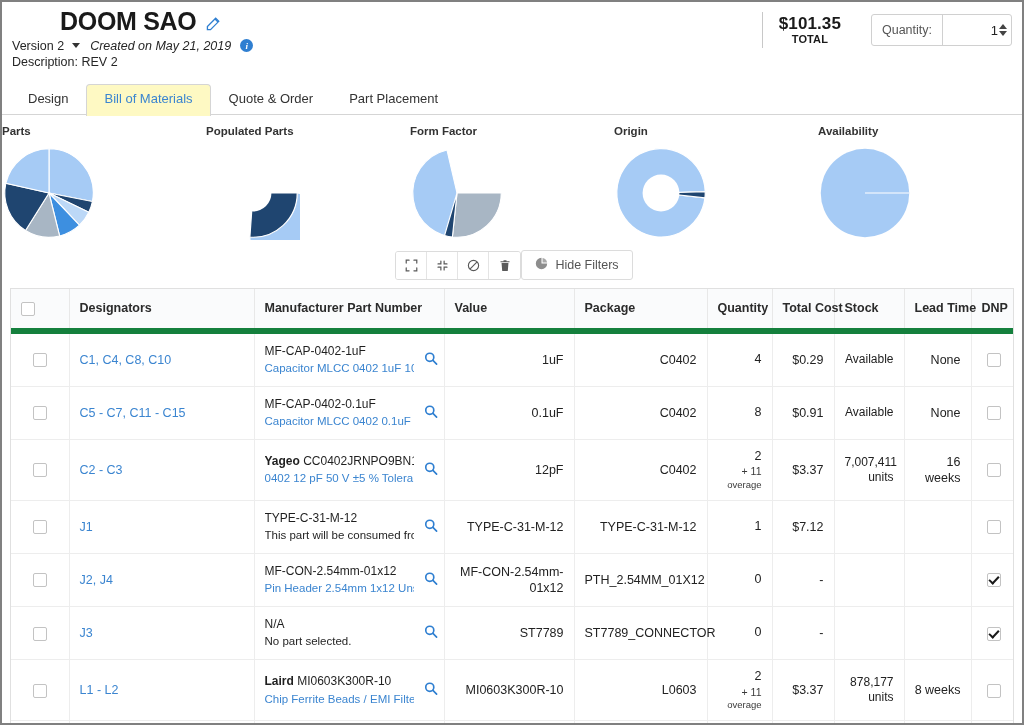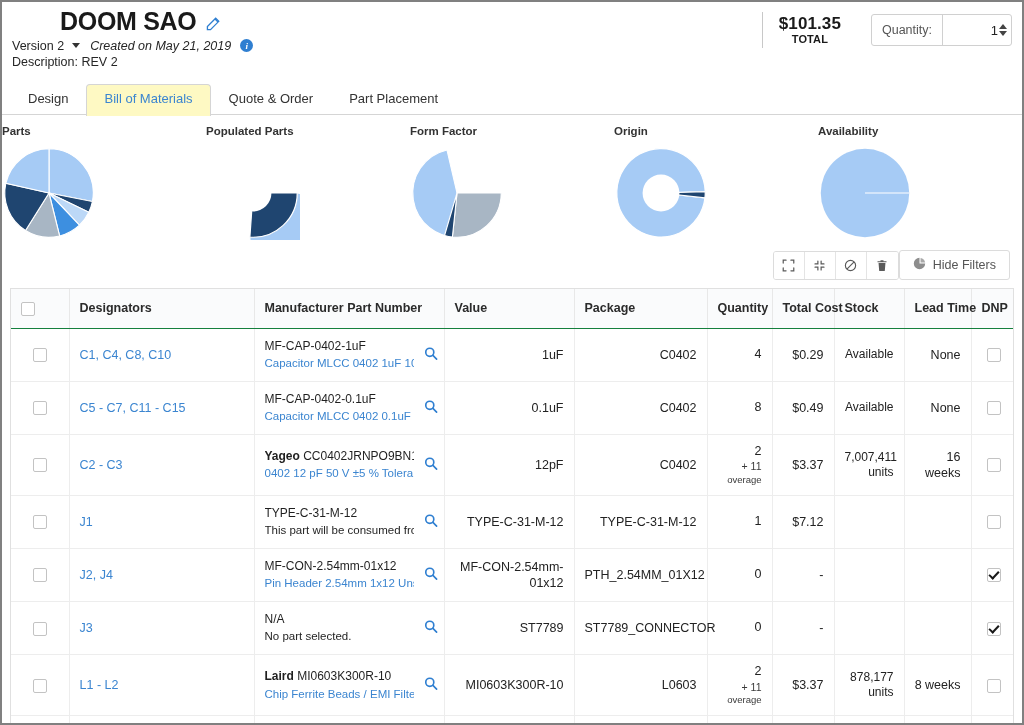--- a/index.html
+++ b/index.html
@@ -211,21 +211,21 @@
     font-size: 11.5px;
     font-weight: bold;
     color: #333;
     margin-bottom: 9px;
   }
 
   
   .toolbar-row {
     display: flex;
     align-items: center;
-    justify-content: flex-end;
+    justify-content: center;
     padding: 6px 12px 8px 16px;
   }
   .btn-group {
     display: flex;
     border: 1px solid #dcdcdc;
     border-radius: 3px;
     overflow: hidden;
     background: #fff;
   }
   .tool-btn {
@@ -264,21 +264,21 @@
     font-size: 12px;
   }
   table.bom thead th {
     background: #fafbfc;
     color: #2b2b2b;
     font-size: 12.5px;
     font-weight: bold;
     text-align: left;
     padding: 12px 10px;
     border-right: 1px solid #e8e8e8;
-    border-bottom: 1px solid #15803d;
+    border-bottom: 6px solid #15803d;
     vertical-align: middle;
     white-space: nowrap;
   }
   table.bom thead th:last-child { border-right: none; }
   table.bom tbody td {
     border-right: 1px solid #ededed;
     border-bottom: 1px solid #ededed;
     padding: 9px 10px;
     vertical-align: middle;
     color: #222;
@@ -584,21 +584,21 @@
             <td class="c-right">
               <div class="val-txt">0.1uF</div>
             </td>
             <td class="c-right">
               <div class="val-txt">C0402</div>
             </td>
             <td class="c-right">
               <div class="qty-main">8</div>
             </td>
             <td class="c-right">
-              <div class="val-txt">$0.49</div>
+              <div class="val-txt">$0.91</div>
             </td>
             <td class="c-right">
               <div class="stock-txt">Available</div>
             </td>
             <td class="c-right muted">
               <div class="val-txt">None</div>
             </td>
             <td class="c-center"><span class="chk"></span></td>
           </tr>
           <tr class="bom-row">

